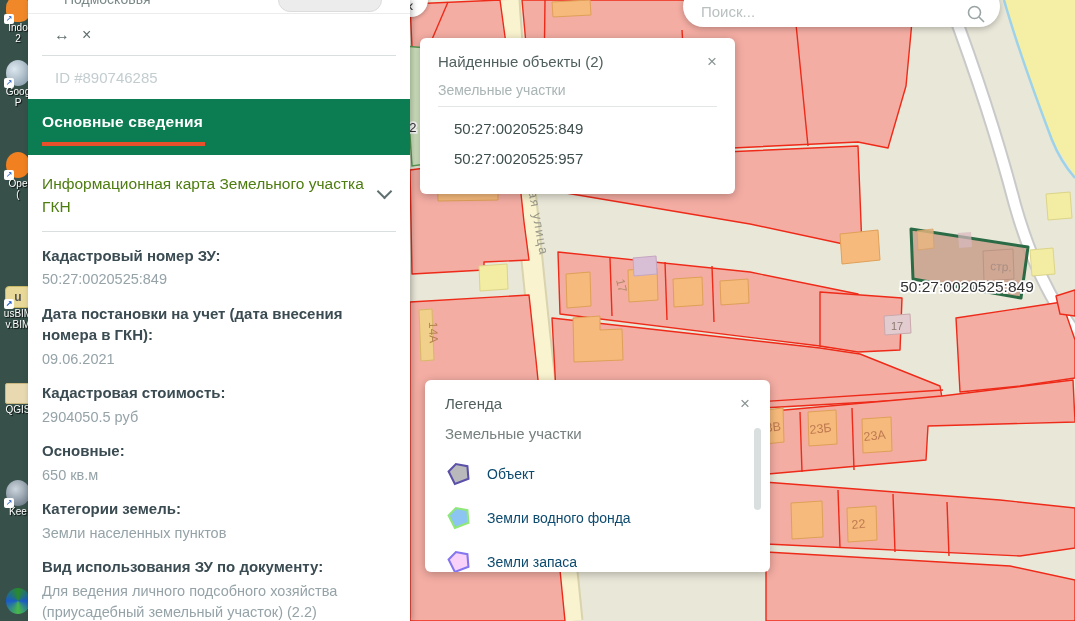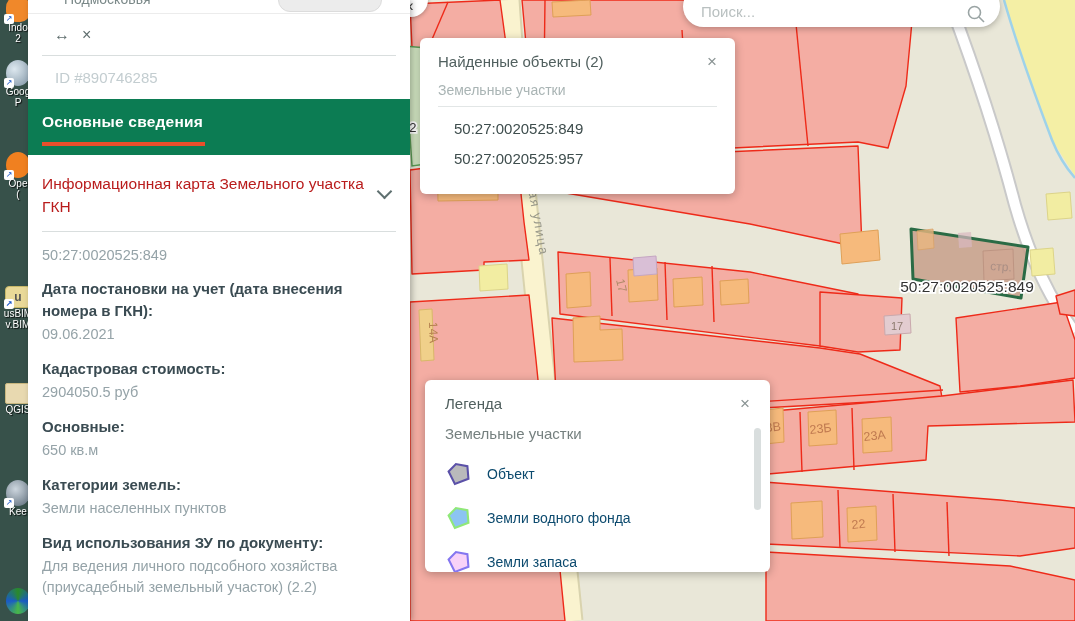--- a/index.html
+++ b/index.html
@@ -41,21 +41,21 @@
   .phead{display:flex;align-items:center;margin:0 14px;padding:13px 0 12px;
     border-bottom:1px solid #d9dede}
   .ptitle{font-size:15.5px;color:#47595c;flex:1}
   .hicon{color:#5f6e6e;font-size:16px;margin-left:12px;cursor:pointer;line-height:1}
   .idline{padding:13px 27px;font-size:15px;color:#c3cdd0}
   .gtab{background:#0c7c53;padding:14px 14px 9px;cursor:pointer}
   .gtxt{color:#fff;font-weight:700;font-size:15.5px;letter-spacing:.2px}
   .gbar{width:163px;height:4px;background:#e84f2b;margin-top:11px}
   .scontent{padding:0 14px}
   .chead{display:flex;padding:17px 0 12px;border-bottom:1px solid #d9dede}
-  .ctitle{font-size:15.5px;color:#b91c1c;line-height:1.5;flex:1}
+  .ctitle{font-size:15.5px;color:#4d7c0f;line-height:1.5;flex:1}
   .chev{width:9px;height:9px;border-right:2px solid #5f7070;border-bottom:2px solid #5f7070;
     transform:rotate(45deg);margin:14px 6px 0 10px;flex:none;cursor:pointer}
   .fld{margin-top:13px}
   .flbl{font-size:15px;color:#3a4b52;font-weight:700;line-height:1.45}
   .fval{font-size:14.5px;color:#95a3a8;line-height:1.4;margin-top:3px}
 
   
   .collapse-btn{position:absolute;left:394px;top:-17px;width:34px;height:34px;border-radius:50%;
     background:#fff;z-index:7;box-shadow:0 1px 4px rgba(0,0,0,.3);text-align:center;
     font-size:16px;color:#444;line-height:46px;cursor:pointer}
@@ -238,20 +238,21 @@
   <div class="gtab">
     <div class="gtxt">Основные сведения</div>
     <div class="gbar"></div>
   </div>
   <div class="scontent">
     <div class="chead">
       <span class="ctitle">Информационная карта Земельного участка ГКН</span>
       <span class="chev"></span>
     </div>
     <div class="fld">
+      <div class="flbl">Кадастровый номер ЗУ:</div>
       <div class="fval">50:27:0020525:849</div>
     </div>
     <div class="fld">
       <div class="flbl">Дата постановки на учет (дата внесения номера в ГКН):</div>
       <div class="fval">09.06.2021</div>
     </div>
     <div class="fld">
       <div class="flbl">Кадастровая стоимость:</div>
       <div class="fval">2904050.5 руб</div>
     </div>

